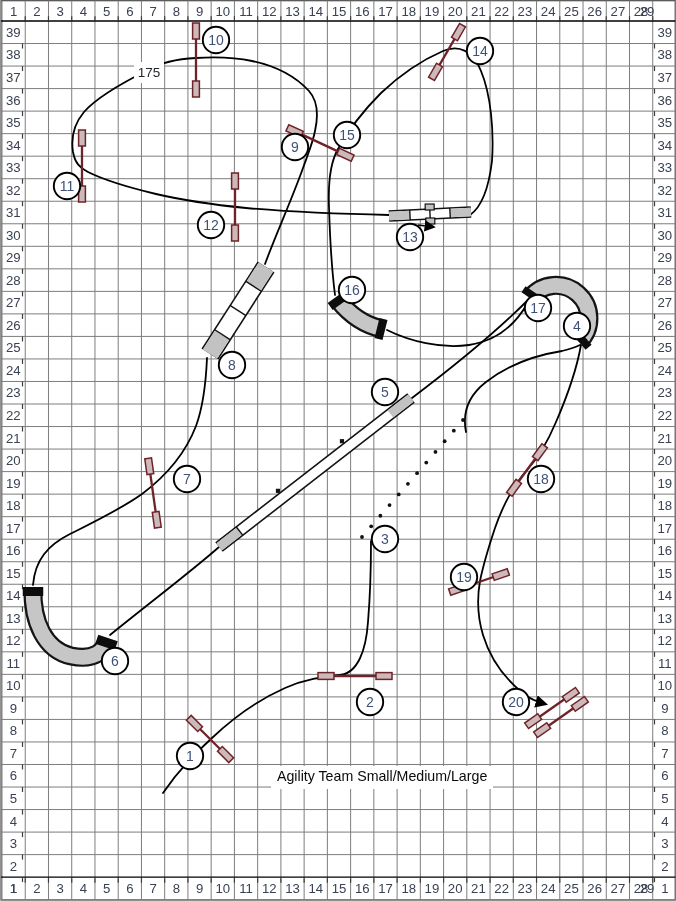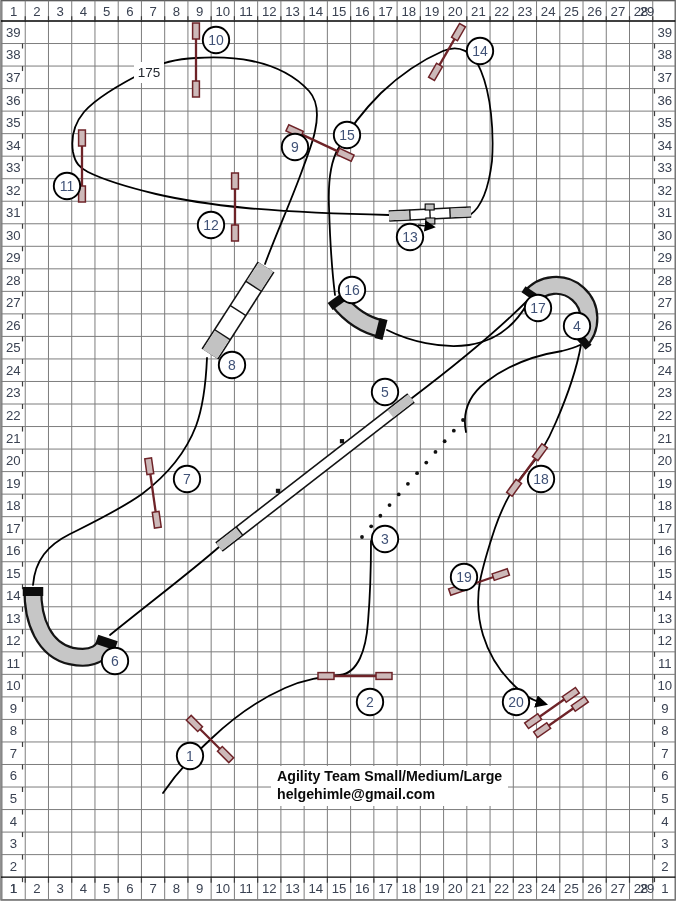--- a/index.html
+++ b/index.html
@@ -1,20 +1,20 @@
 <!DOCTYPE html>
 <html><head>
 <meta charset="utf-8">
 <style>
   html,body{margin:0;padding:0;background:#ffffff;}
   #stage{position:relative;width:676px;height:901px;background:#ffffff;overflow:hidden;
          font-family:"Liberation Sans",sans-serif;}
   #course-svg{position:absolute;left:0;top:0;}
   .info-box{position:absolute;left:271px;top:766px;background:#ffffff;padding:2px 6px 3px 6px;
-            font-size:14.2px;line-height:17.6px;color:#0a0a0a;white-space:nowrap;font-weight:bold;}
+            font-size:14.2px;line-height:17.6px;color:#0a0a0a;white-space:nowrap;}
   .info-box div{font-family:"Liberation Sans",sans-serif;}
 </style>
 </head>
 <body>
 
 <div id="stage">
   <svg id="course-svg" width="676" height="901" viewBox="0 0 676 901">
     <defs>
       <marker id="arrowhead" viewBox="0 0 10 10" refX="7.5" refY="5" markerWidth="7" markerHeight="7" orient="auto">
         <path d="M0,0 L10,5 L0,10 z" fill="#000000"></path>
@@ -581,15 +581,14 @@
         </g>
         <g>
           <circle cx="516" cy="702" r="13.2" fill="#ffffff" stroke="#000000" stroke-width="1.9"></circle>
           <text x="516" y="706.8" fill="#3f5176" font-size="14" text-anchor="middle" font-family="&quot;Liberation Sans&quot;,sans-serif">20</text>
         </g>
       </g>
     </svg>
 
   <div class="info-box">
     <div>Agility Team Small/Medium/Large</div>
-    <div>helgehimle@gmail.com</div>
   </div>
 </div>
 
 </body></html>

